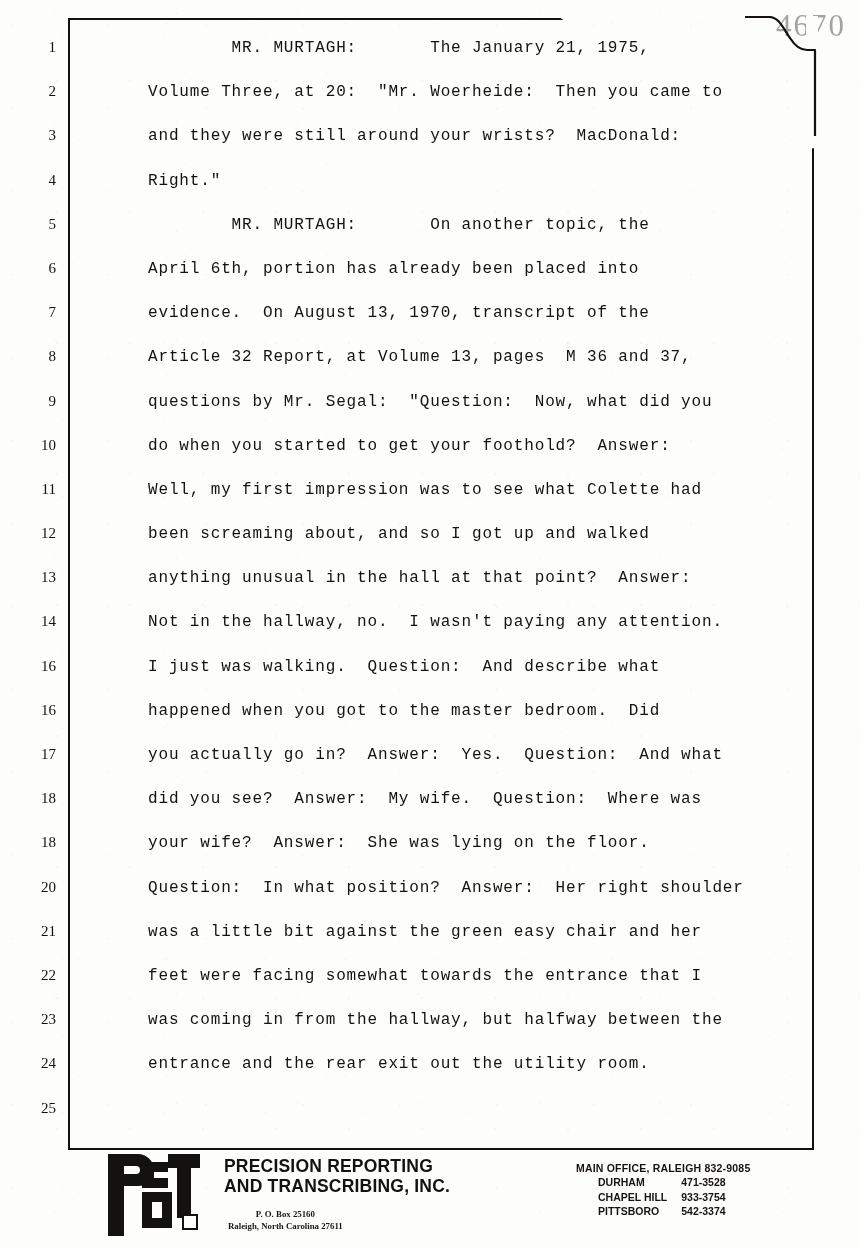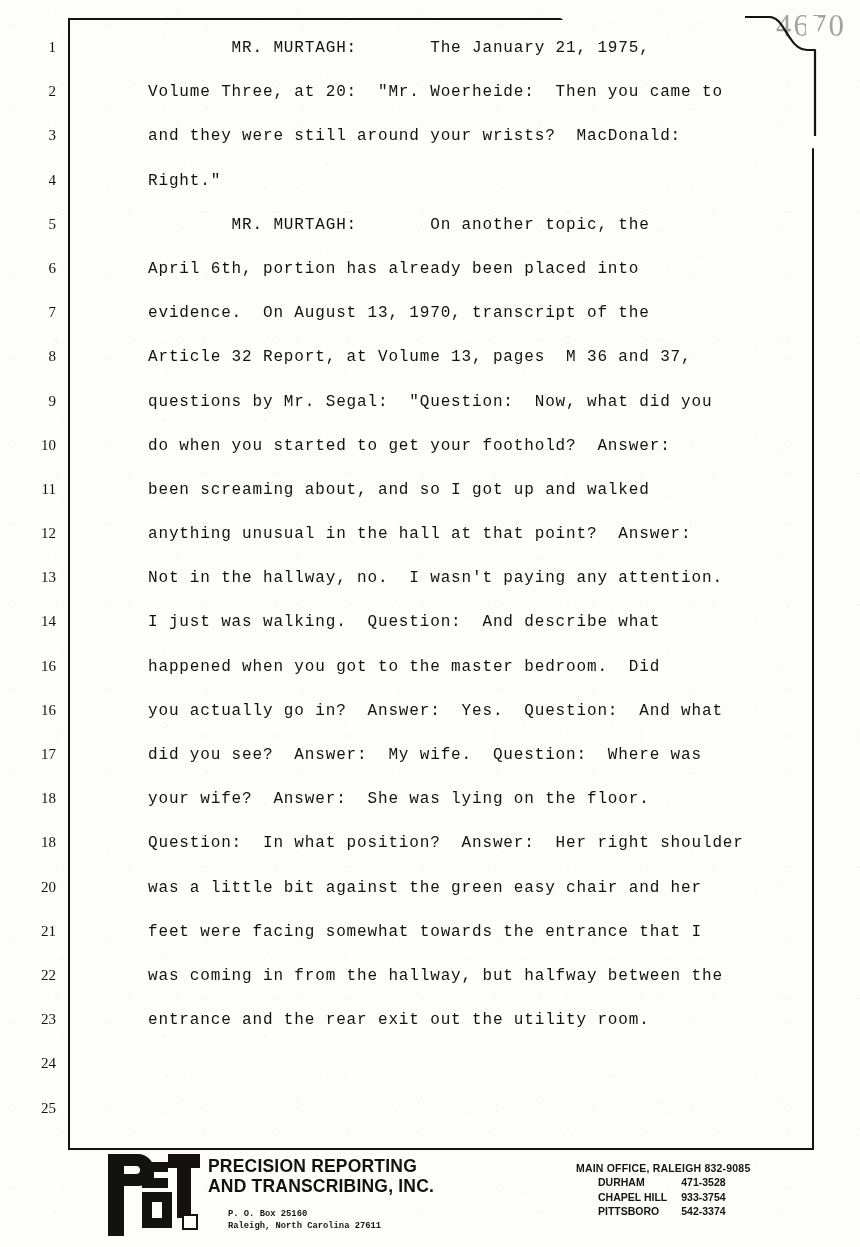--- a/index.html
+++ b/index.html
@@ -136,31 +136,32 @@
     position: absolute;
     left: 208px;
     top: 5px;
     font-family: "Liberation Sans", sans-serif;
     font-size: 17.5px;
     font-weight: 700;
     letter-spacing: .2px;
     color: #141210;
     line-height: 1.12;
   }
-  .company-name div { white-space: nowrap; }
+  .company-name div { white-space: nowrap; margin-left: 16px; }
 
   .address-block {
     position: absolute;
     left: 228px;
     top: 57px;
-    font-family: Liberation Mono, monospace;
+    font-family: Liberation Serif, serif;
     font-size: 8.8px;
     font-weight: 700;
     color: #1a1714;
     line-height: 1.35;
+    text-align: center;
   }
 
   .phones {
     position: absolute;
     left: 576px;
     top: 9px;
     font-family: "Liberation Sans", sans-serif;
     font-size: 10.5px;
     font-weight: 700;
     color: #17130f;
@@ -222,20 +223,21 @@
   <div class="tline">        MR. MURTAGH:       The January 21, 1975,</div>
   <div class="tline">Volume Three, at 20:  "Mr. Woerheide:  Then you came to</div>
   <div class="tline">and they were still around your wrists?  MacDonald:</div>
   <div class="tline">Right."</div>
   <div class="tline">        MR. MURTAGH:       On another topic, the</div>
   <div class="tline">April 6th, portion has already been placed into</div>
   <div class="tline">evidence.  On August 13, 1970, transcript of the</div>
   <div class="tline">Article 32 Report, at Volume 13, pages  M 36 and 37,</div>
   <div class="tline">questions by Mr. Segal:  "Question:  Now, what did you</div>
   <div class="tline">do when you started to get your foothold?  Answer:</div>
+  <div class="tline">Well, my first impression was to see what Colette had</div>
   <div class="tline">been screaming about, and so I got up and walked</div>
   <div class="tline">anything unusual in the hall at that point?  Answer:</div>
   <div class="tline">Not in the hallway, no.  I wasn't paying any attention.</div>
   <div class="tline">I just was walking.  Question:  And describe what</div>
   <div class="tline">happened when you got to the master bedroom.  Did</div>
   <div class="tline">you actually go in?  Answer:  Yes.  Question:  And what</div>
   <div class="tline">did you see?  Answer:  My wife.  Question:  Where was</div>
   <div class="tline">your wife?  Answer:  She was lying on the floor.</div>
   <div class="tline">Question:  In what position?  Answer:  Her right shoulder</div>
   <div class="tline">was a little bit against the green easy chair and her</div>

